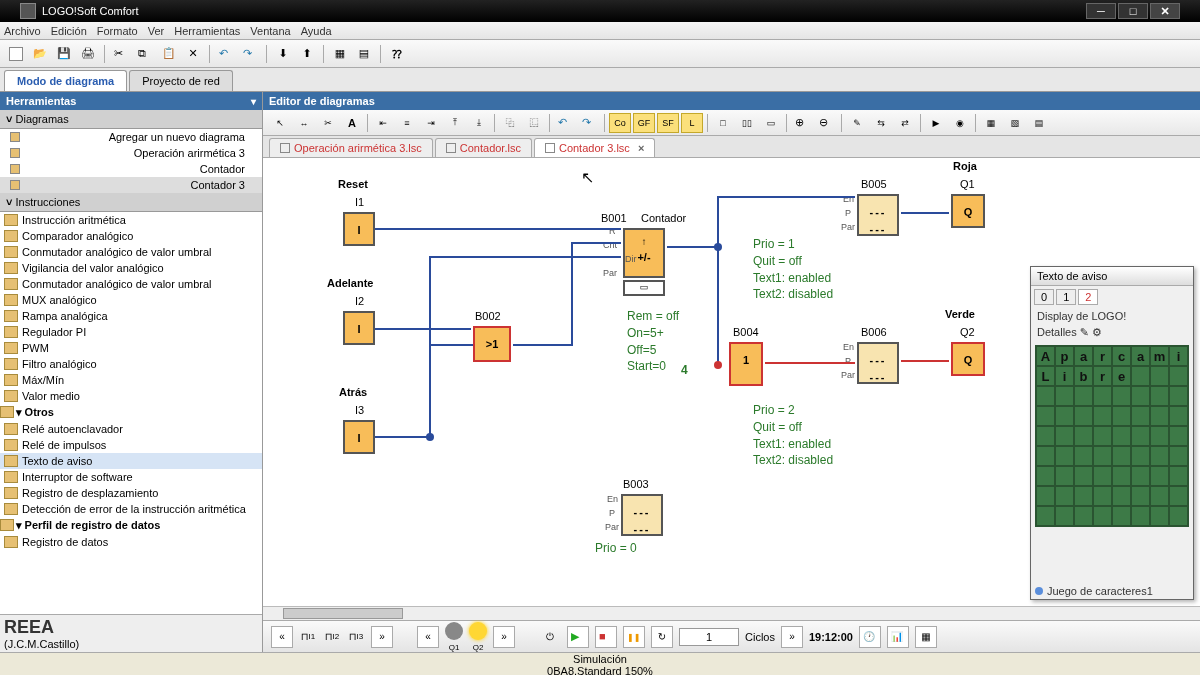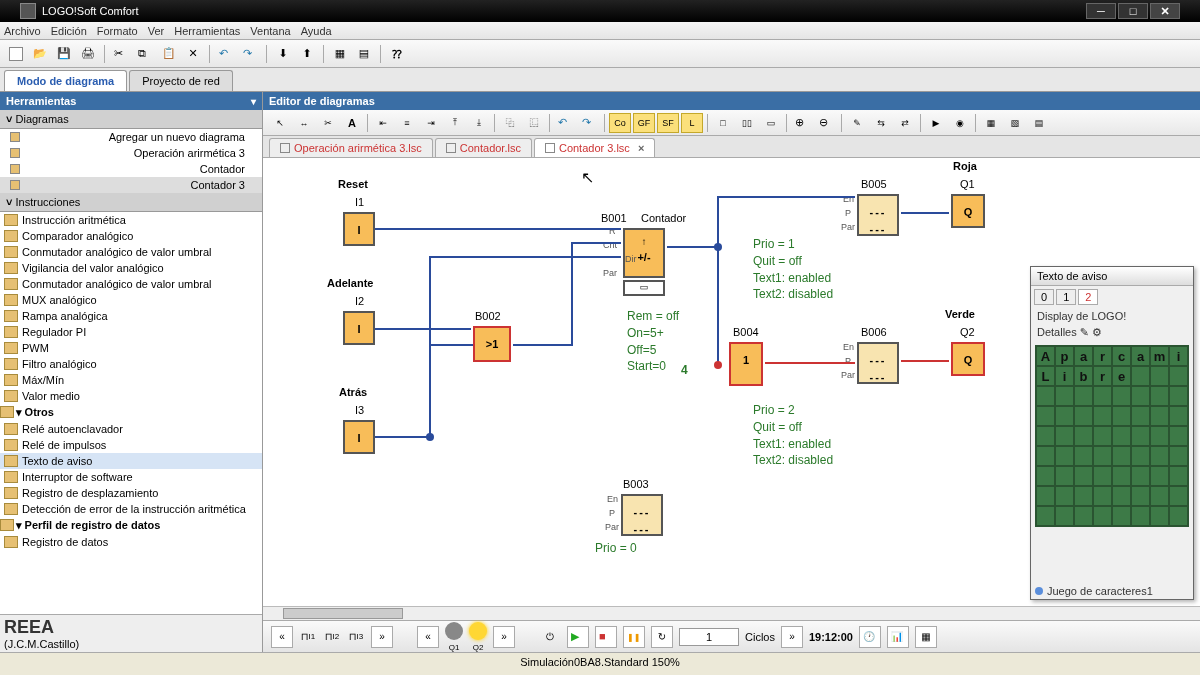--- a/index.html
+++ b/index.html
@@ -75,21 +75,21 @@
   .floatp .fstat{position:absolute;bottom:2px;left:4px;right:4px;font-size:10px;color:#333;display:flex;align-items:center;gap:4px;}
   .floatp .fstat .bullet{width:8px;height:8px;border-radius:50%;background:#5a8edb;}
   
   .simbar{height:32px;background:linear-gradient(#fafafa,#e4e4e4);border-top:1px solid #aaa;display:flex;align-items:center;padding:0 8px;gap:6px;}
   .simbar .sbtn{width:22px;height:22px;border:1px solid #aaa;background:#fff;display:flex;align-items:center;justify-content:center;font-size:10px;}
   .simbar .lamp{width:18px;height:18px;border-radius:50%;}
   .simbar .lamp.off{background:#888;}
   .simbar .lamp.on{background:#ffd733;box-shadow:0 0 4px #ffcc00;}
   .simbar input[type=text]{width:60px;height:18px;border:1px solid #999;padding:0 3px;text-align:center;}
   
-  .statusbar{height:18px;background:#ece9d8;border-top:1px solid #aaa;display:flex;align-items:center;padding:0 6px;justify-content:center;}
+  .statusbar{height:18px;background:#ece9d8;border-top:1px solid #aaa;display:flex;align-items:center;padding:0 6px;justify-content:flex-start;flex-direction:column;}
   
   .ic{width:14px;height:14px;display:inline-block;}
   .ic.svgfile{background:#fff;border:1px solid #888;}
   .ic.undo::before{content:"↶";color:#27a;}
   .ic.redo::before{content:"↷";color:#27a;}
   .ic.cut::before{content:"✂";}
   .ic.copy::before{content:"⧉";}
   .ic.play::before{content:"▶";color:#2a2;}
   .ic.stop::before{content:"■";color:#c33;}
   .ic.pause::before{content:"❚❚";color:#e90;font-size:8px;}

